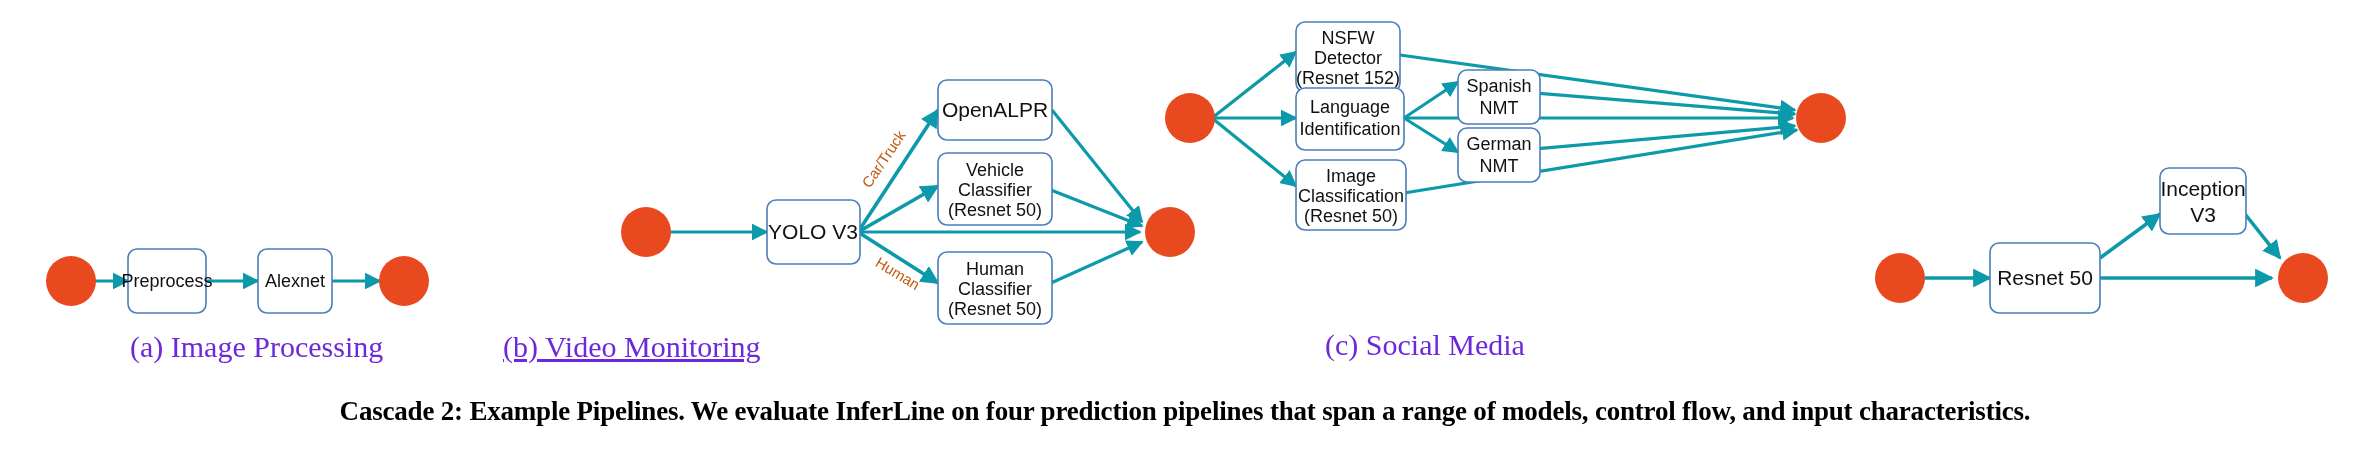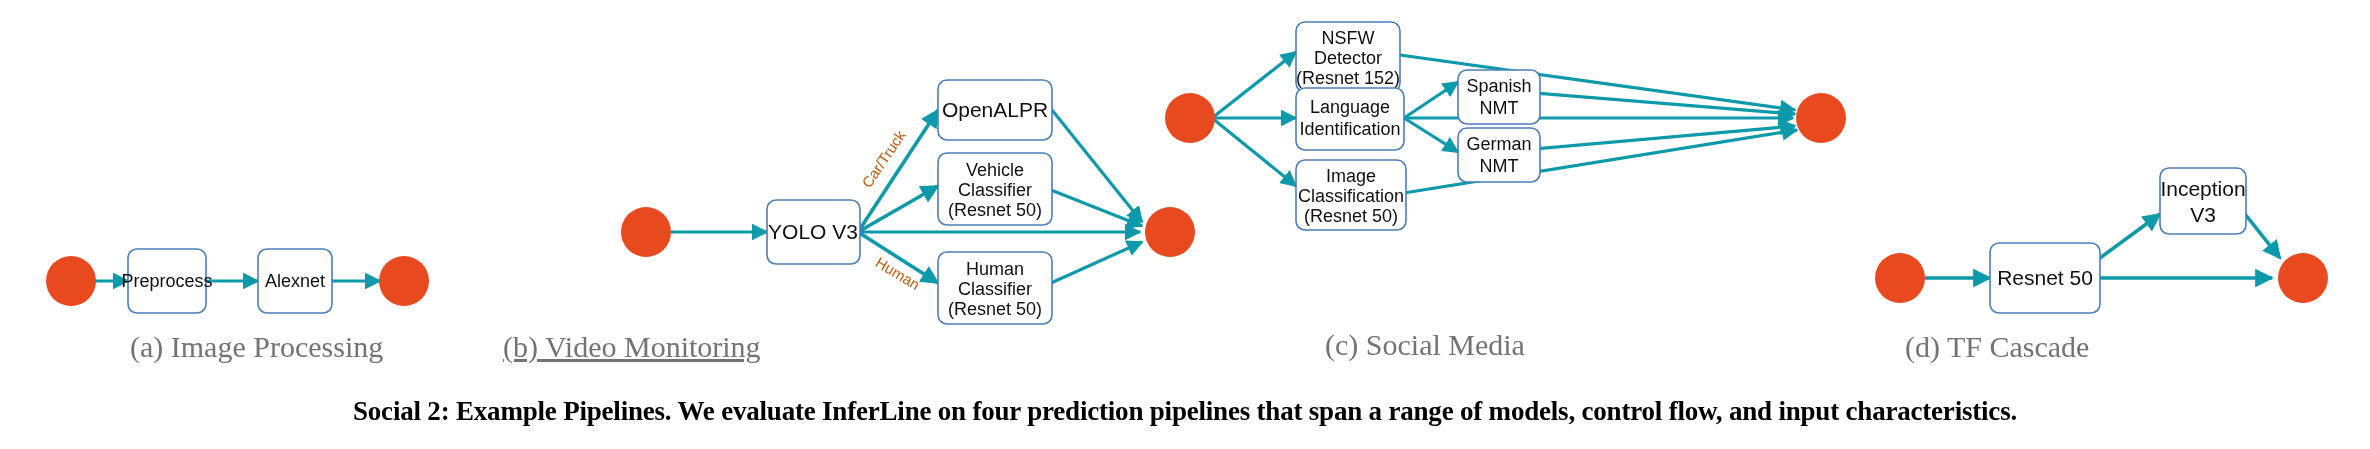--- a/index.html
+++ b/index.html
@@ -3,21 +3,21 @@
 <meta charset="utf-8">
 <style>
   html,body{margin:0;padding:0;background:#ffffff;}
   body{font-family:"Liberation Sans",sans-serif;}
   #fig{position:relative;width:2370px;height:449px;background:#fff;overflow:hidden;}
   #canvas{position:absolute;left:0;top:0;width:2370px;height:449px;}
   .node-label{font-family:"Liberation Sans",sans-serif;fill:#111111;text-anchor:middle;}
   .nl-1{font-size:21px;}
   .nl-2{font-size:18px;}
   .edge-label{font-family:"Liberation Sans",sans-serif;fill:#C15B10;font-size:15px;text-anchor:middle;}
-  .subcap{position:absolute;font-family:"Liberation Serif",serif;font-size:30px;color:#737373;white-space:nowrap;}
+  .subcap{position:absolute;font-family:"Liberation Serif",serif;font-size:30px;color:#6d28d9;white-space:nowrap;}
   .maincap{position:absolute;left:0;top:396px;width:2370px;text-align:center;
            font-family:"Liberation Serif",serif;font-size:27px;font-weight:bold;color:#000;
            white-space:nowrap;letter-spacing:-0.2px;}
   .maincap .lead{font-weight:bold;}
 </style>
 </head>
 <body>
 
 <div id="fig">
 
@@ -136,20 +136,19 @@
 
       <rect x="2160" y="168" width="86" height="66" rx="9" ry="9" fill="#FFFFFF" stroke="#4A7EBB" stroke-width="1.6"></rect>
       <text class="node-label nl-1" x="2203" y="196">Inception</text>
       <text class="node-label nl-1" x="2203" y="222">V3</text>
     </g>
   </svg>
 
   <div class="subcap" style="left:130px;top:330px;">(a)  Image Processing</div>
   <div class="subcap" style="left:503px;top:330px;text-decoration:underline;">(b)  Video Monitoring</div>
   <div class="subcap" style="left:1325px;top:328px;text-align:center;">(c)  Social Media</div>
-  <div class="subcap" style="left:1905px;top:330px;">(d)  TF Cascade</div>
 
   <div class="maincap">
-    <span class="lead">Social 2:</span>
+    <span class="lead">Cascade 2:</span>
     <span>Example Pipelines. We evaluate InferLine on four prediction pipelines that span a range of models, control flow, and input characteristics.</span>
   </div>
 
 </div>
 
 </body></html>

